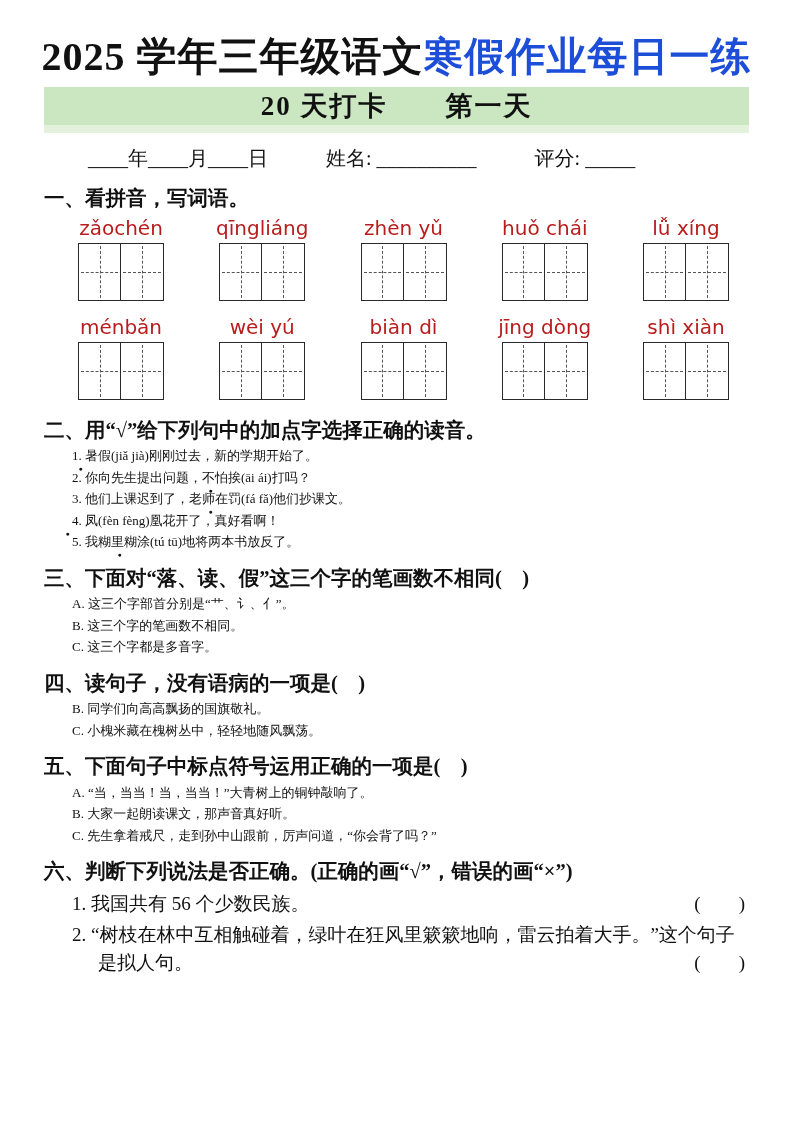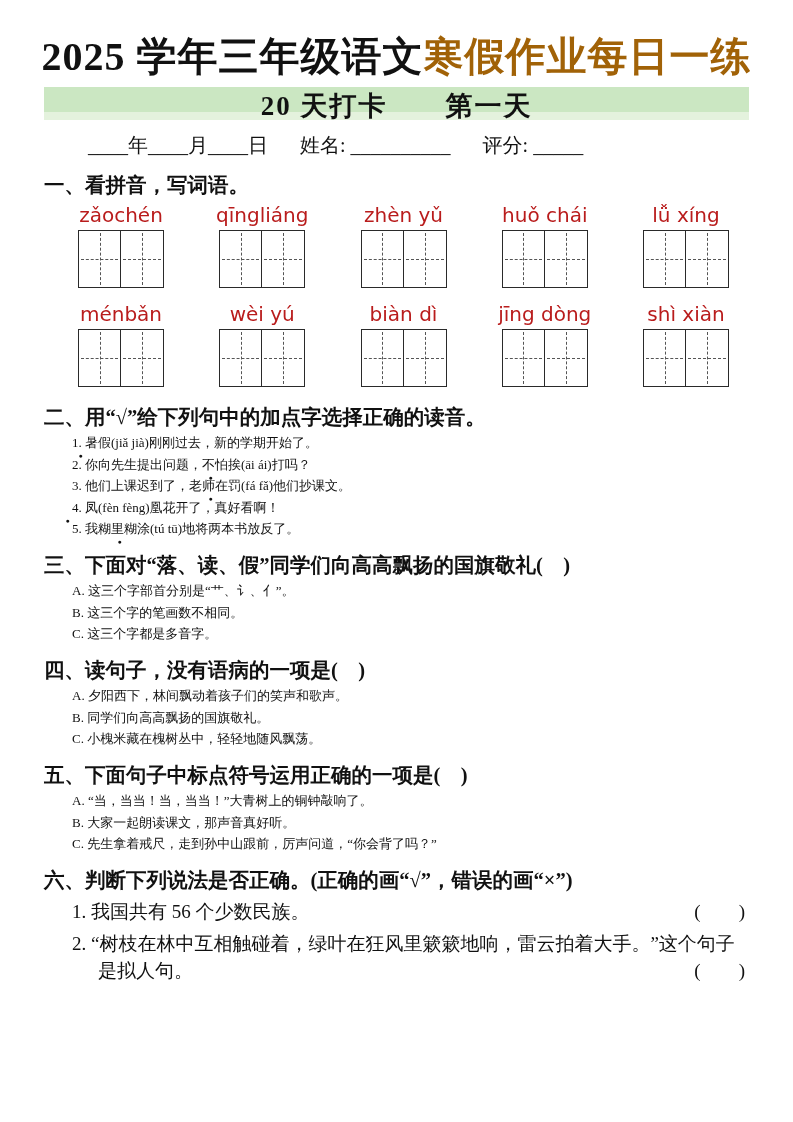--- a/index.html
+++ b/index.html
@@ -8,31 +8,31 @@
     width:793px; height:1122px; margin:0 auto; overflow:hidden;
     font-family:"Liberation Serif","DejaVu Serif",serif;
     color:#111;
   }
   .page { width:793px; height:1122px; padding-top:34px; }
 
   .title {
     text-align:center; font-size:40px; font-weight:bold;
     letter-spacing:1px; line-height:1.15; white-space:nowrap;
   }
-  .title .red { color:#a16207; }
+  .title .red { color:#1d4ed8; }
 
   .banner {
-    margin:7px 44px 0 44px; height:25px; line-height:38px;
+    margin:7px 44px 0 44px; height:38px; line-height:38px;
     background:#cbe7c2; text-align:center;
     font-size:27px; font-weight:bold; letter-spacing:2px;
   }
   .banner-strip { margin:0 44px; height:8px; background:#e4f2dd; }
 
   .info {
-    margin:12px 0 0 88px; font-size:20px; display:flex; gap:32px;
+    margin:12px 0 0 88px; font-size:20px; display:flex; gap:58px;
     white-space:nowrap;
   }
 
   .sec-heading {
     margin:13px 40px 3px 44px; font-size:20.5px; font-weight:bold;
     line-height:1.35;
   }
 
   .grid-row {
     margin:2px 46px 0 60px; display:flex; justify-content:space-between;
@@ -169,27 +169,26 @@
     </div>
   </div>
 
   <div class="sec-heading">二、用“√”给下列句中的加点字选择正确的读音。</div>
   <div class="q-item"><span>1. 暑</span><span class="jiadian">假</span><span>(jiǎ jià)刚刚过去，新的学期开始了。</span></div>
   <div class="q-item"><span>2. 你向先生提出问题，不怕</span><span class="jiadian">挨</span><span>(āi ái)打吗？</span></div>
   <div class="q-item"><span>3. 他们上课迟到了，老师在</span><span class="jiadian">罚</span><span>(fá fǎ)他们抄课文。</span></div>
   <div class="q-item"><span>4. </span><span class="jiadian">凤</span><span>(fèn fèng)凰花开了，真好看啊！</span></div>
   <div class="q-item"><span>5. 我糊里糊</span><span class="jiadian">涂</span><span>(tú tū)地将两本书放反了。</span></div>
 
-  <div class="sec-heading">三、下面对“落、读、假”同学们向高高飘扬的国旗敬礼(　)</div>
+  <div class="sec-heading">三、下面对“落、读、假”这三个字的笔画数不相同(　)</div>
   <div class="q-item">A. 这三个字部首分别是“艹、讠、亻”。</div>
   <div class="q-item">B. 这三个字的笔画数不相同。</div>
   <div class="q-item">C. 这三个字都是多音字。</div>
 
   <div class="sec-heading">四、读句子，没有语病的一项是(　)</div>
-  <div class="q-item">A. 夕阳西下，林间飘动着孩子们的笑声和歌声。</div>
   <div class="q-item">B. 同学们向高高飘扬的国旗敬礼。</div>
   <div class="q-item">C. 小槐米藏在槐树丛中，轻轻地随风飘荡。</div>
 
   <div class="sec-heading">五、下面句子中标点符号运用正确的一项是(　)</div>
   <div class="q-item">A. “当，当当！当，当当！”大青树上的铜钟敲响了。</div>
   <div class="q-item">B. 大家一起朗读课文，那声音真好听。</div>
   <div class="q-item">C. 先生拿着戒尺，走到孙中山跟前，厉声问道，“你会背了吗？”</div>
 
   <div class="sec-heading">六、判断下列说法是否正确。(正确的画“√”，错误的画“×”)</div>
   <div class="judge-item"><span>1. 我国共有 56 个少数民族。</span><span class="bracket">(　　)</span></div>

